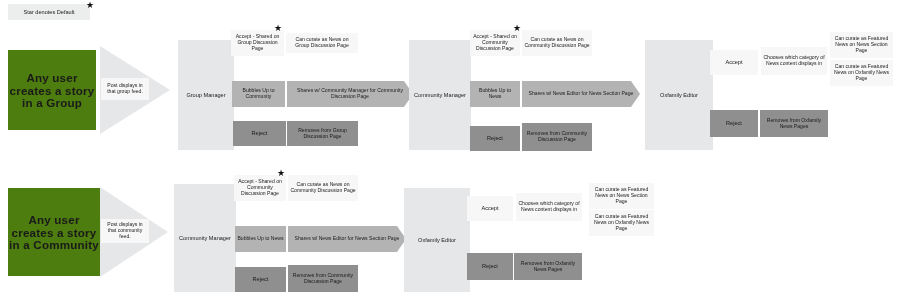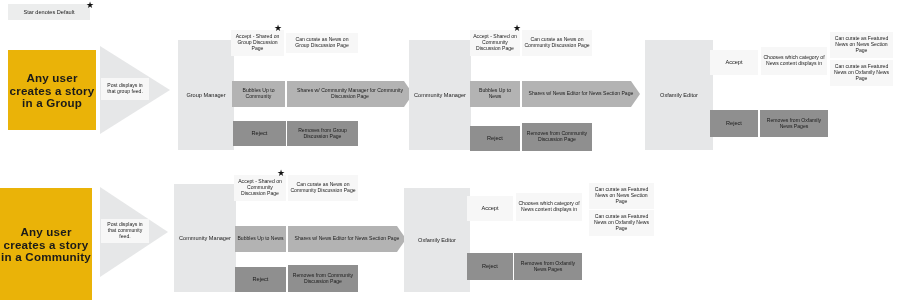--- a/index.html
+++ b/index.html
@@ -2,21 +2,21 @@
 <html><head>
 <meta charset="utf-8">
 <style>
   html,body{margin:0;padding:0;background:#ffffff;}
   body{
     width:900px;height:302px;position:relative;overflow:hidden;
     font-family:"Liberation Sans","DejaVu Sans",sans-serif;
     color:#1a1a1a;
   }
   .node{position:absolute;box-sizing:border-box;display:flex;align-items:center;justify-content:center;text-align:center;line-height:1.12;}
-  .lightbox{background:#eab308;}
+  .lightbox{background:#4d7c0f;}
   .whitebox{background:#f7f7f7;}
   .midbox{background:#b3b3b3;}
   .darkbox{background:#8f8f8f;}
   .lane{background:#e6e7e8;}
   .t5{font-size:5.1px;}
   .t55{font-size:5.6px;}
   .t12{font-size:11.6px;font-weight:bold;letter-spacing:.2px;}
   .legend{position:absolute;background:#eceded;display:flex;align-items:center;justify-content:center;}
   .star{position:absolute;font-size:9px;line-height:1;color:#111;}
   .tri{position:absolute;}
@@ -112,21 +112,21 @@
   <span>Can curate as  Featured News on  Oxfamily News Page</span>
 </div>
 
 <div class="node darkbox t55 pad" style="left:710px;top:110px;width:48px;height:27px;">
   <span>Reject</span>
 </div>
 <div class="node darkbox t5 pad" style="left:760px;top:110px;width:68px;height:27px;">
   <span>Removes from Oxfamily News Pages</span>
 </div>
 
-<div class="node lightbox t12" style="left:0;top:188px;width:92px;height:112px;">
+<div class="node lightbox t12" style="left:8px;top:188px;width:92px;height:88px;">
   <span>Any user creates a  story in  a Community</span>
 </div>
 
 <div class="tri" style="left:100px;top:187px;width:68px;height:90px;">
   <svg width="68" height="90" viewBox="0 0 68 90">
       <polygon points="0,0 0,90 68,45" fill="#e6e7e8"></polygon>
     </svg>
 </div>
 <div class="node whitebox t5 pad" style="left:101px;top:219px;width:48px;height:24px;">
   <span>Post displays in that community feed.</span>

